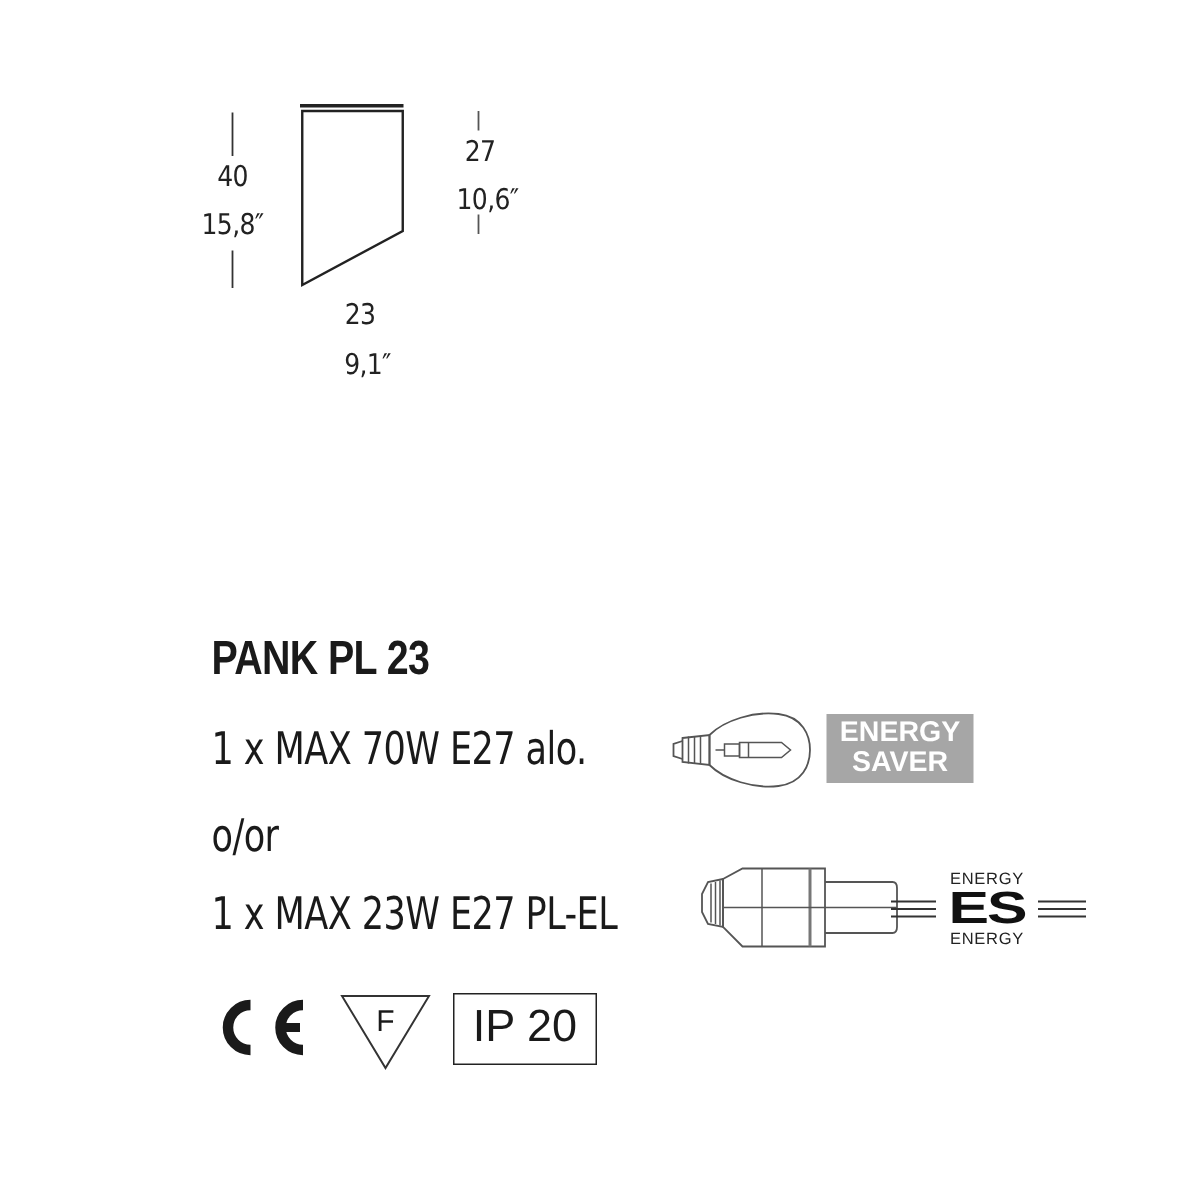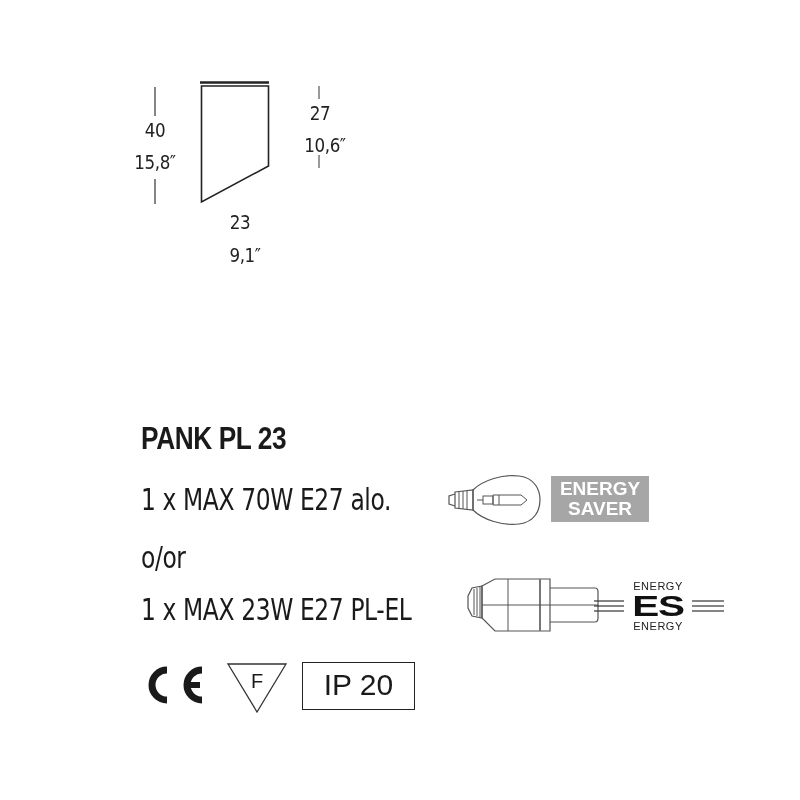--- a/index.html
+++ b/index.html
@@ -18,21 +18,21 @@
                     color: #222; letter-spacing: 0.5px; text-align: center; }
     .es-logo-main { font-family: "Liberation Sans", sans-serif; font-weight: 900; font-size: 30px;
                     color: #111; line-height: 26px; text-align: center; letter-spacing: -1px; }
     .ip-box { border: 1.5px solid #222; font-family: "Liberation Sans", sans-serif; font-size: 30px;
               color: #1a1a1a; text-align: center; line-height: 38px; }
     .f-text { font-family: "Liberation Sans", sans-serif; font-size: 20px; color: #1a1a1a; }
   </style>
 </head>
 <body>
 
-<div class="abs" style="left:0;top:16px;width:400px;height:260px;">
+<div class="abs" style="left:0;top:4px;width:400px;height:260px;">
   <svg class="abs" style="left:0;top:0;" width="400" height="260">
 
     <line x1="155" y1="71" x2="155" y2="100" stroke="#333" stroke-width="1.2"></line>
     <line x1="155" y1="163" x2="155" y2="188" stroke="#333" stroke-width="1.2"></line>
 
     <line x1="319" y1="70" x2="319" y2="83" stroke="#555" stroke-width="1.2"></line>
     <line x1="319" y1="139" x2="319" y2="152" stroke="#555" stroke-width="1.2"></line>
 
     <line x1="200" y1="66.5" x2="269" y2="66.5" stroke="#222" stroke-width="2.4"></line>
 
@@ -114,13 +114,13 @@
   <line x1="46" y1="23" x2="60" y2="23" stroke="#1a1a1a" stroke-width="6"></line>
 </svg>
 
 <div class="abs" style="left:226px;top:660px;width:62px;height:56px;">
   <svg class="abs" style="left:0;top:0;" width="62" height="56">
     <polygon points="2,4 60,4 31,52" fill="none" stroke="#333" stroke-width="1.3"></polygon>
   </svg>
   <div class="abs f-text" style="left:21px;top:10px;width:20px;text-align:center;">F</div>
 </div>
 
-<div class="abs ip-box" style="left:302px;top:662px;width:113px;height:48px;box-sizing:border-box;padding-top:3px;">IP 20</div>
+<div class="abs ip-box" style="left:302px;top:662px;width:96px;height:48px;box-sizing:border-box;padding-top:3px;">IP 20</div>
 
 </body></html>

